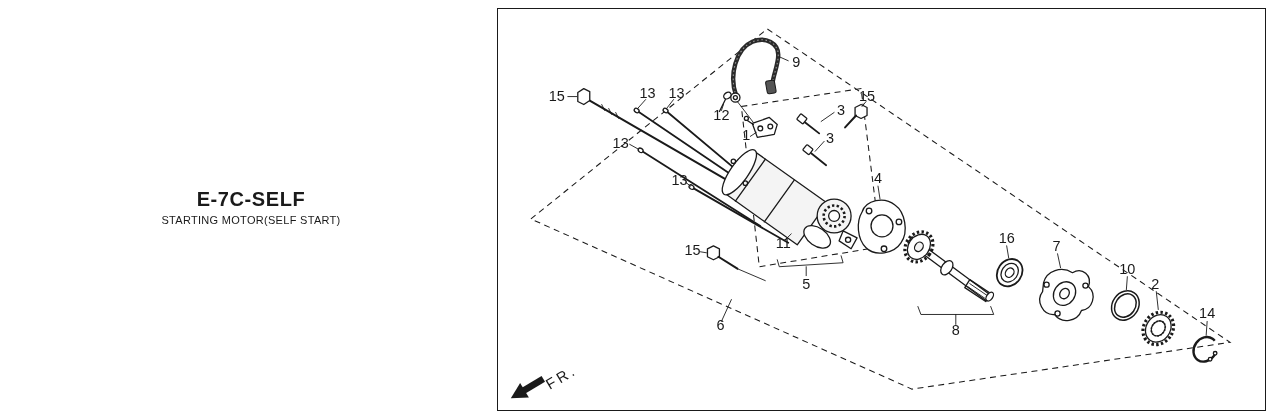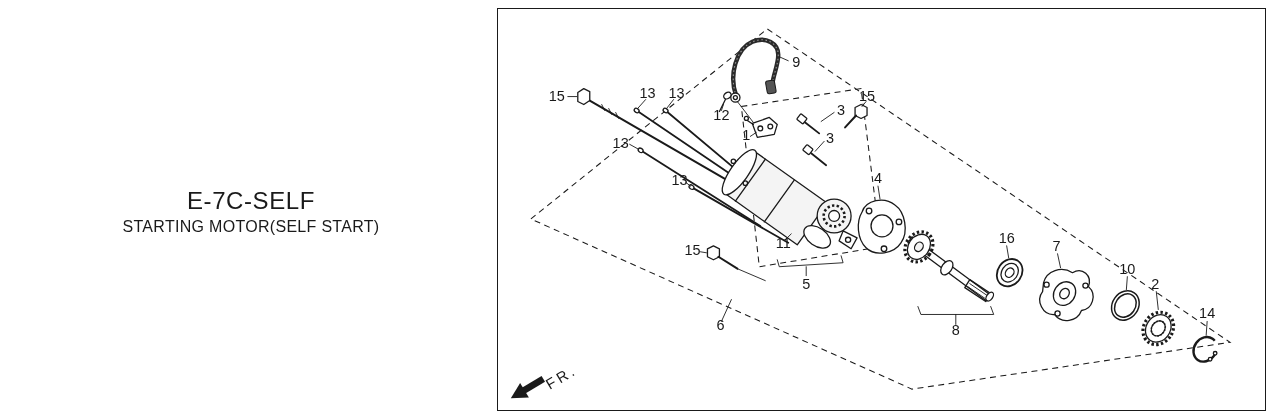--- a/index.html
+++ b/index.html
@@ -1,22 +1,22 @@
 <!DOCTYPE html>
 <html style="--ink: #1a1a1a; --paper: #ffffff;"><head>
 <meta charset="utf-8">
 <style>
   :root { --ink:#1a1a1a; --paper:#ffffff; }
   html,body { margin:0; padding:0; }
   body { background:var(--paper,#fff); }
   .canvas { position:relative; width:1271px; height:419px; background:var(--paper,#fff);
             font-family:"Liberation Sans",sans-serif; overflow:hidden; }
   .title-block { position:absolute; left:40px; top:188px; width:422px; text-align:center; color:var(--ink); }
-  .title { font-size:24px; font-weight:normal; letter-spacing:0.6px; line-height:1.1; }
-  .subtitle { font-size:16px; margin-top:4px; letter-spacing:0.3px; }
+  .title { font-size:20px; font-weight:bold; letter-spacing:0.6px; line-height:1.1; }
+  .subtitle { font-size:11px; margin-top:4px; letter-spacing:0.3px; }
   .diagram-box { position:absolute; left:497px; top:8px; width:769px; height:403px;
                  border:1.5px solid var(--ink); box-sizing:border-box; background:var(--paper,#fff); }
   .diagram-box svg { position:absolute; left:0; top:0; width:100%; height:100%; color:var(--ink); }
 
   .ln { stroke:var(--ink); fill:none; stroke-width:1.3; stroke-linecap:round; stroke-linejoin:round; }
   .w2 { stroke-width:2; }
   .w18 { stroke-width:1.8; }
   .thin { stroke-width:0.9; }
   .fw { fill:#fff; }
   .fg { fill:#f4f4f4; }

